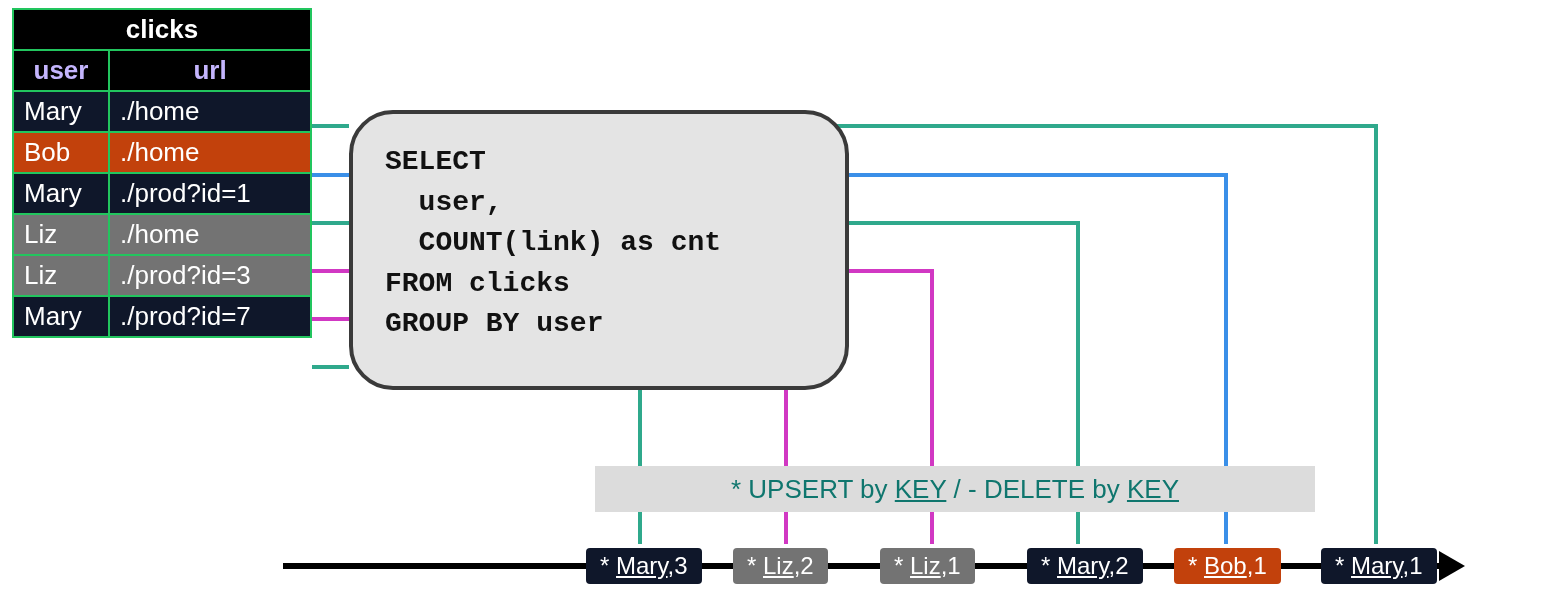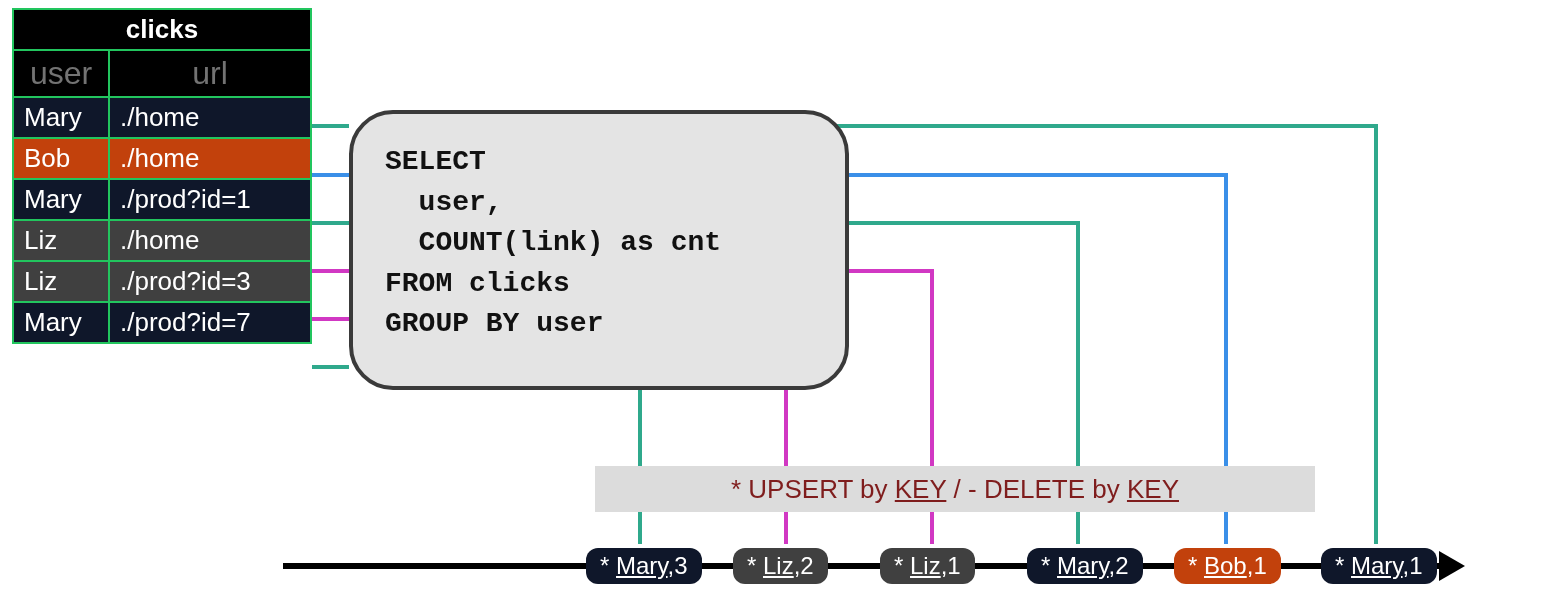--- a/index.html
+++ b/index.html
@@ -1,53 +1,53 @@
 <!DOCTYPE html>
 <html><head>
 <meta charset="utf-8">
 <style>
   * { box-sizing: border-box; margin: 0; padding: 0; }
   body { font-family: "Segoe UI", Arial, sans-serif; background: #fff; width: 1562px; height: 611px; position: relative; }
   
   .table { position: absolute; left: 12px; top: 8px; width: 300px; border-collapse: collapse; }
   .table th, .table td { border: 2px solid #22c55e; padding: 4px 10px; text-align: left; font-size: 26px; }
   .table .title-row th { background: #000; color: #fff; text-align: center; font-weight: 700; font-size: 26px; }
-  .table .hdr th { background: #000; color: #737373; text-align: center; font-weight: 400; font-size: 32px; }
+  .table .hdr th { background: #000; color: #c4b5fd; text-align: center; font-weight: 700; font-size: 26px; }
   .table td { color: #fff; font-weight: 400; }
   .teal { background: #0f172a; }
   .blue { background: #c2410c; }
-  .pink { background: #404040; }
+  .pink { background: #737373; }
   .table .user-col { width: 96px; }
   
   .sql-box {
     position: absolute; left: 349px; top: 110px; width: 500px; height: 280px;
     background: #e4e4e4; border: 4px solid #3a3a3a; border-radius: 44px;
     padding: 28px 32px; font-family: "Consolas", "Courier New", monospace;
     font-size: 28px; font-weight: 700; line-height: 1.45; color: #111;
     white-space: pre;
   }
   
   .legend {
     position: absolute; left: 595px; top: 466px; width: 720px; height: 46px;
-    background: #dcdcdc; color: #7f1d1d; font-size: 26px; text-align: center;
+    background: #dcdcdc; color: #0f766e; font-size: 26px; text-align: center;
     line-height: 46px;
   }
   .legend .u { text-decoration: underline; }
   
   .timeline {
     position: absolute; left: 283px; top: 563px; width: 1160px; height: 6px;
     background: #000;
   }
   .timeline::after {
     content: ""; position: absolute; right: -22px; top: -12px;
     border-left: 26px solid #000; border-top: 15px solid transparent; border-bottom: 15px solid transparent;
   }
   
   .pill {
-    position: absolute; top: 548px; height: 36px; border-radius: 12px;
+    position: absolute; top: 548px; height: 36px; border-radius: 4px;
     color: #fff; font-size: 24px; padding: 0 14px; line-height: 36px;
     white-space: nowrap;
   }
   .pill .u { text-decoration: underline; }
   
   svg.wires { position: absolute; left: 0; top: 0; width: 1562px; height: 611px; pointer-events: none; }
   svg.wires path { fill: none; stroke-width: 4; }
   svg.wires .teal-s { stroke: #2fa98c; }
   svg.wires .blue-s { stroke: #3a8fe8; }
   svg.wires .pink-s { stroke: #d138c3; }

